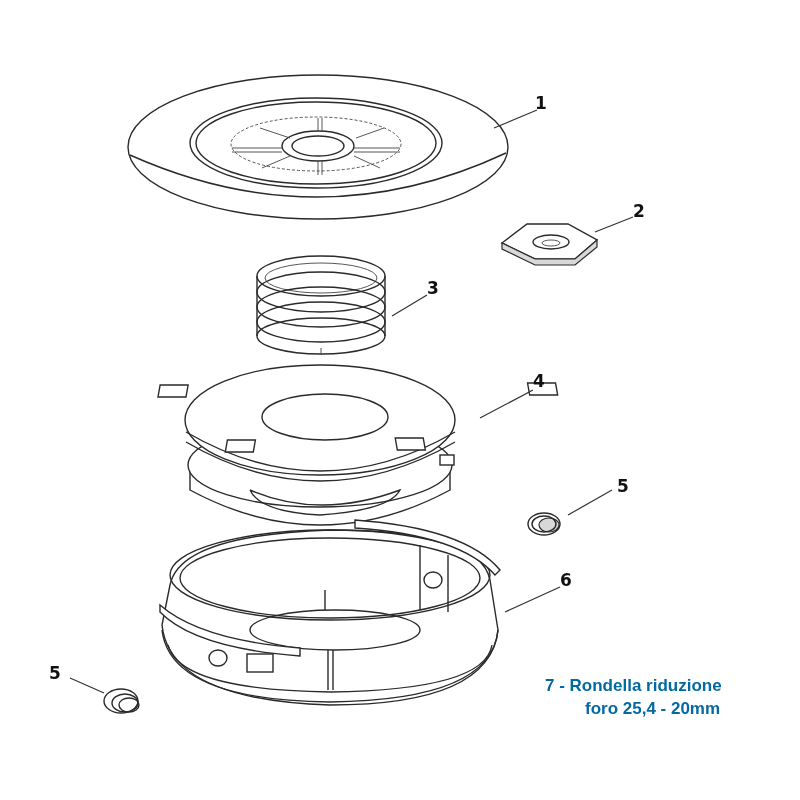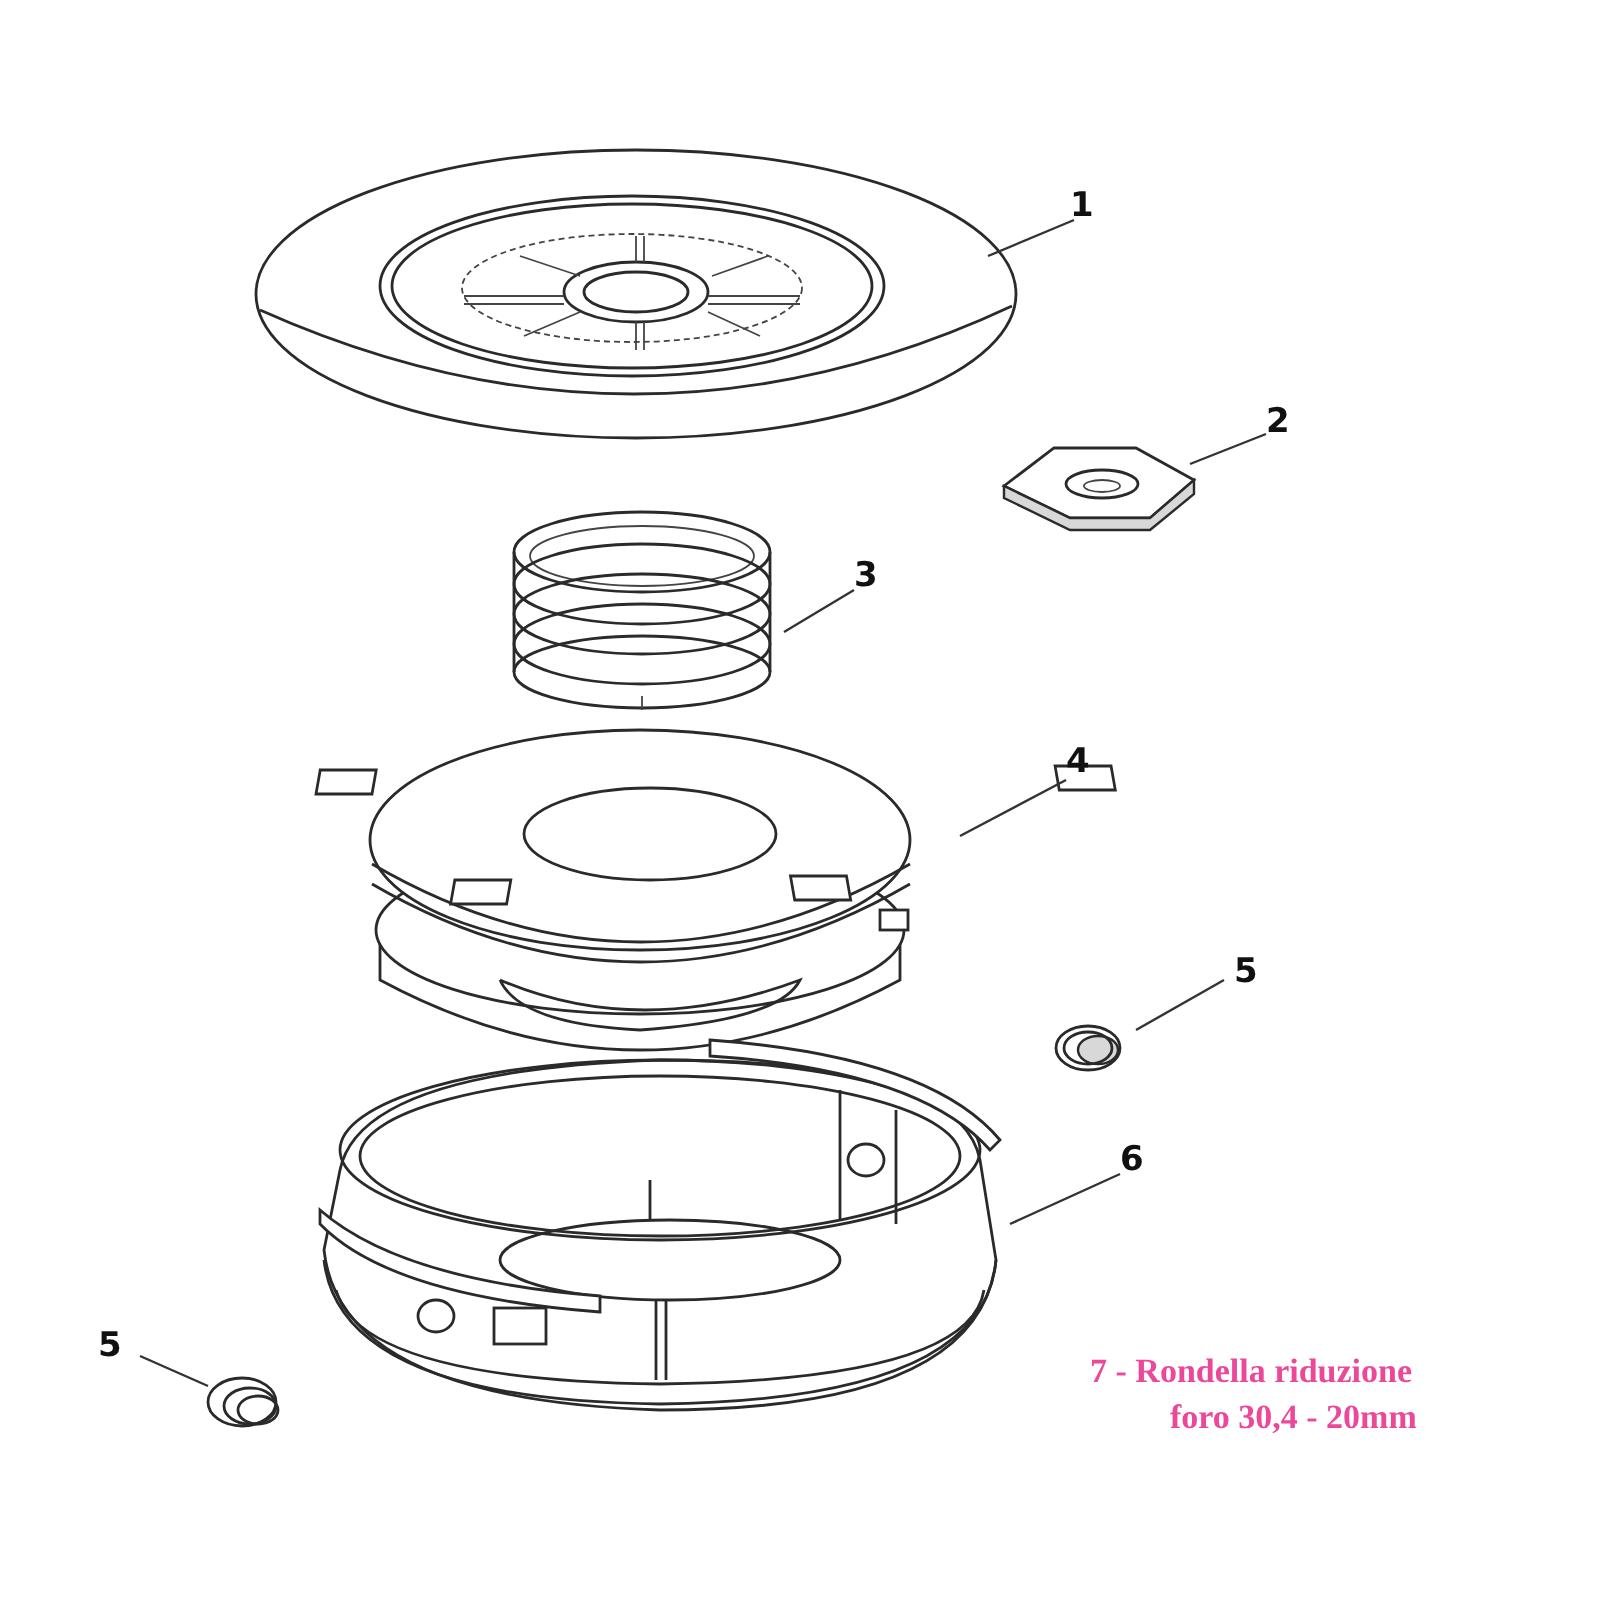--- a/index.html
+++ b/index.html
@@ -1,19 +1,19 @@
 <!DOCTYPE html>
 <html><head>
 <meta charset="utf-8">
 <style>
   html, body { margin: 0; padding: 0; background: #ffffff; }
   body { width: 800px; height: 800px; position: relative; overflow: hidden; font-family: "DejaVu Sans", sans-serif; }
   #diagram { position: absolute; left: 0; top: 0; width: 800px; height: 800px; }
   .callout { position: absolute; font-family: "DejaVu Sans", sans-serif; font-weight: bold; font-size: 17px; color: #111; line-height: 1; }
-  .caption { position: absolute; font-family: Liberation Serif, serif; font-weight: bold; font-size: 17px; color: #ec4899; line-height: 1.35; }
+  .caption { position: absolute; font-family: Liberation Sans, sans-serif; font-weight: bold; font-size: 17px; color: #0369a1; line-height: 1.35; }
   .caption .l2 { display: block; padding-left: 40px; }
   svg .ln { fill: none; stroke: #2a2a2a; stroke-width: 1.4; }
   svg .thin { fill: none; stroke: #444; stroke-width: 0.9; }
   svg .fillw { fill: #ffffff; stroke: #2a2a2a; stroke-width: 1.4; }
   svg .fillg { fill: #d8d8d8; stroke: #2a2a2a; stroke-width: 1.2; }
   svg .leader { stroke: #333; stroke-width: 1.2; fill: none; }
 </style>
 </head>
 <body>
 
@@ -116,15 +116,15 @@
   <span class="callout" style="left:535px;top:95px;">1</span>
   <span class="callout" style="left:633px;top:203px;">2</span>
   <span class="callout" style="left:427px;top:280px;">3</span>
   <span class="callout" style="left:533px;top:373px;">4</span>
   <span class="callout" style="left:617px;top:478px;">5</span>
   <span class="callout" style="left:560px;top:572px;">6</span>
   <span class="callout" style="left:49px;top:665px;">5</span>
 
   <div class="caption" style="left:545px;top:675px;">
     <span>7 - Rondella riduzione</span>
-    <span class="l2">foro 30,4 - 20mm</span>
+    <span class="l2">foro 25,4 - 20mm</span>
   </div>
 </div>
 
 </body></html>

